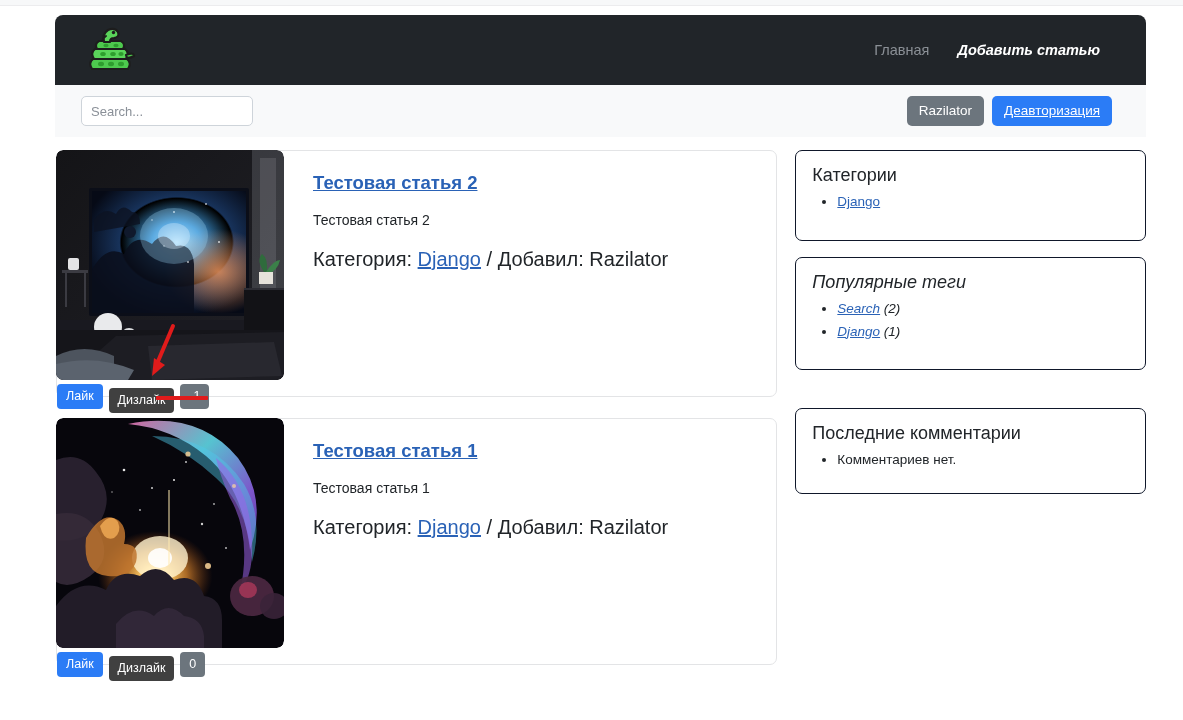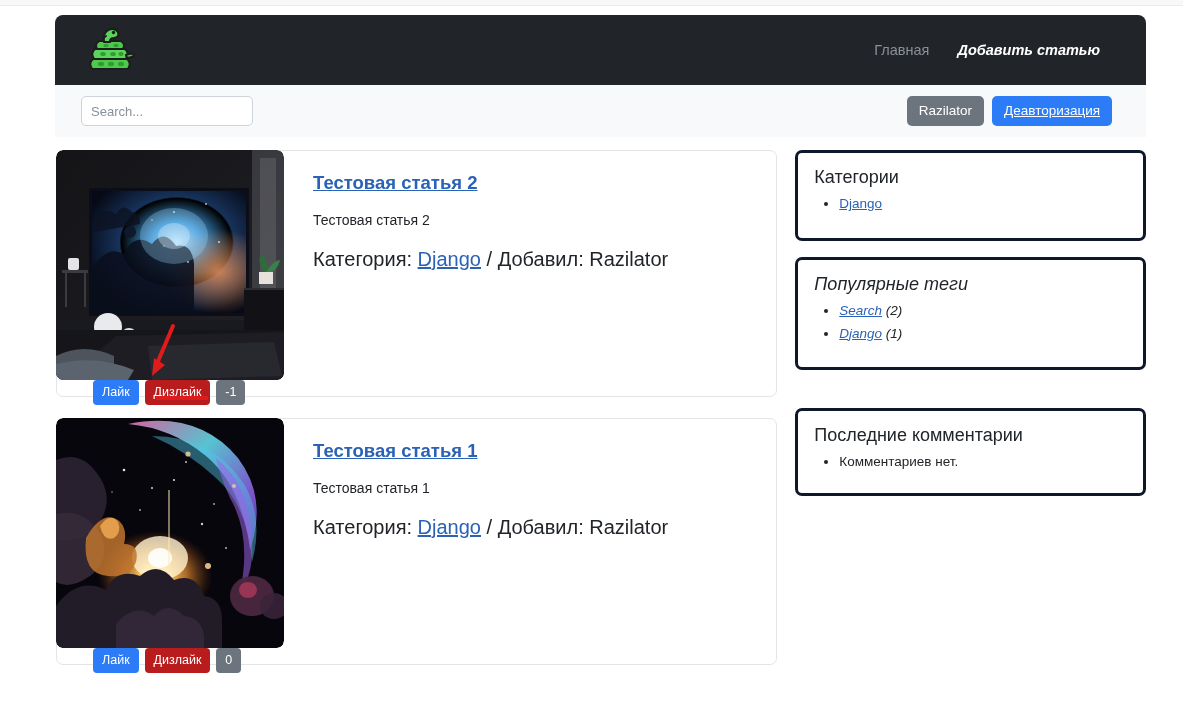--- a/index.html
+++ b/index.html
@@ -129,22 +129,22 @@
   }
   .badge-btn {
     font-size: 12.5px;
     border-radius: 4px;
     padding: 4px 9px;
     color: #fff;
     border: none; cursor: pointer;
     font-family: "Liberation Sans", sans-serif;
     line-height: 1.35;
   }
-  .badge-like    { background: #2b7cf6; margin-left: 36px; }
-  .badge-dislike { background: #b91c1c; }
+  .badge-like    { background: #2b7cf6; }
+  .badge-dislike { background: #404040; margin-top: 8px; }
   .badge-count   { background: #6c757d; min-width: 24px; text-align: center; }
 
   .article-body {
     padding: 14px 20px 14px 29px;
     flex: 1;
   }
   .article-title {
     font-size: 18.5px;
     font-weight: 700;
     color: #2a62b6;
@@ -165,21 +165,21 @@
   }
   .meta-link {
     color: #2a62b6;
     text-decoration: underline;
     cursor: pointer;
   }
 
   
   .side-card {
     background: #ffffff;
-    border: 3px solid #0f172a;
+    border: 1px solid #0f172a;
     border-radius: 7px;
     padding: 14px 16px 18px 16px;
     margin-bottom: 16px;
   }
   .side-title {
     font-size: 18px;
     color: #212529;
     margin: 0 0 6px 0;
     font-weight: 400;
   }

